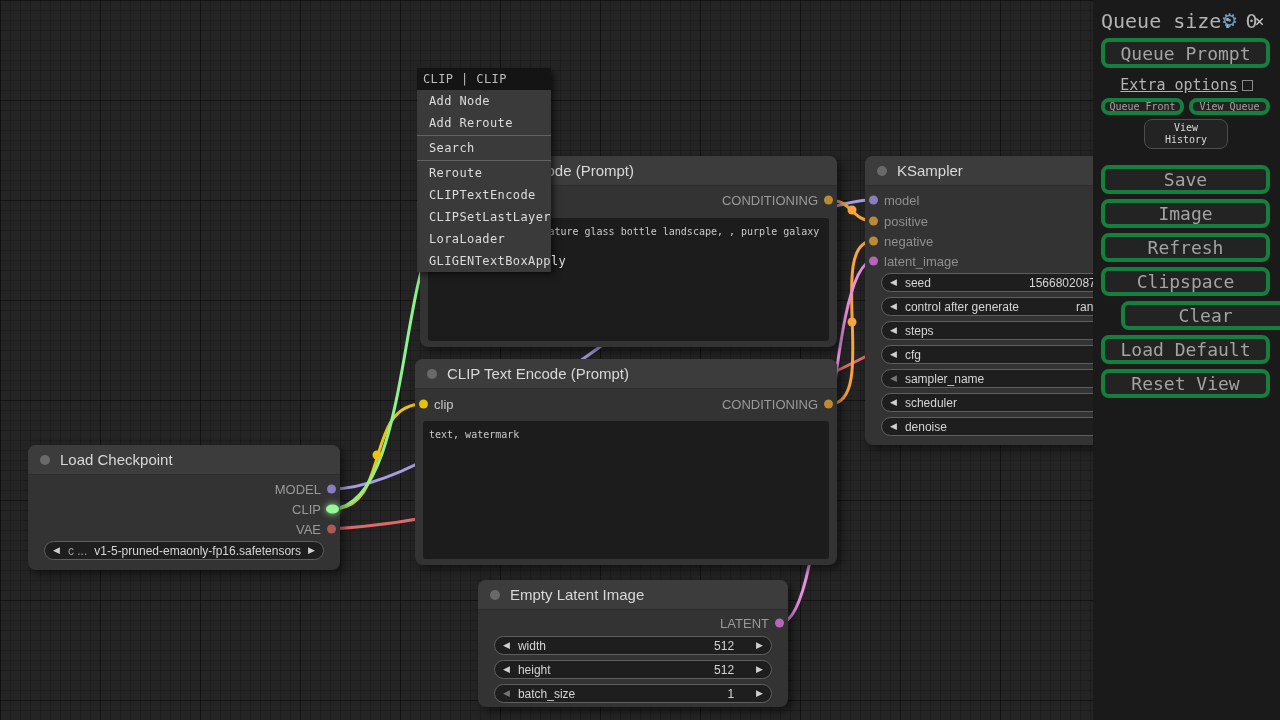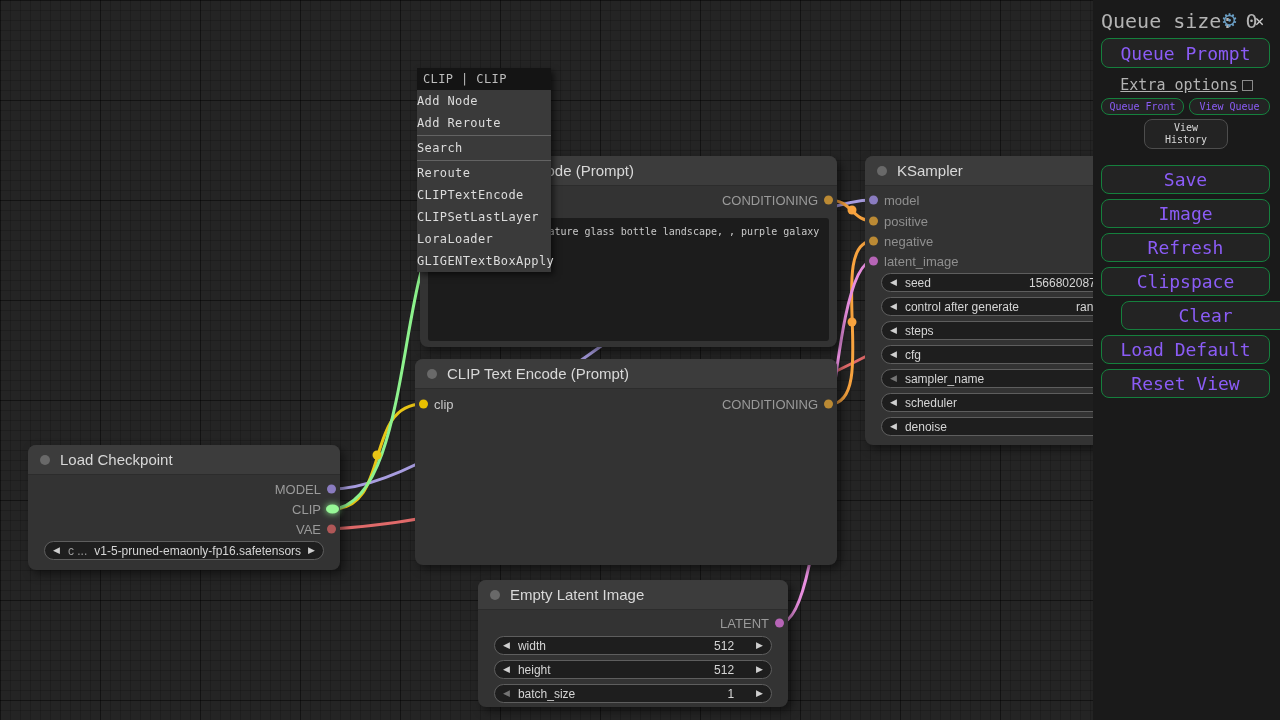--- a/index.html
+++ b/index.html
@@ -49,35 +49,35 @@
   .wvalue { margin-right:8px; white-space:nowrap; }
   .wvalue.center { flex:1 1 auto; text-align:center; margin:0 4px; }
   .wvalue.abs { position:absolute; top:50%; transform:translateY(-50%); margin:0; }
   .wvalue.gap { margin-right:22px; }
 
   
   #ctx-menu { position:absolute; left:417px; top:68px; width:134px; z-index:50;
               background:#3a3a3a; box-shadow:3px 3px 6px rgba(0,0,0,0.55);
               font-family:"DejaVu Sans Mono", monospace; font-size:12px; letter-spacing:0.4px; }
   .menu-header { height:22px; line-height:22px; padding-left:6px; background:#141414; color:#bdbdbd; }
-  .menu-item { height:22px; line-height:22px; padding-left:0; color:#dcdcdc; cursor:pointer; }
+  .menu-item { height:22px; line-height:22px; padding-left:12px; color:#dcdcdc; cursor:pointer; }
   .menu-sep { border-top:1px solid #636363; margin:1px 0; }
 
   
   #sidebar { position:absolute; left:1093px; top:0; width:187px; height:720px; z-index:100;
              background:#1a1a1a; font-family:"DejaVu Sans Mono", monospace; color:#d8d8d8; }
   .sb-queue-row { position:absolute; top:12px; left:8px; right:8px; height:18px;
                   display:flex; align-items:center; }
   .sb-queue-label { font-size:20px; color:#b3b3b3; }
   .sb-gear { position:absolute; right:34px; top:-3px; font-size:19px; color:#6a9ec4;
              font-family:"DejaVu Sans", sans-serif; cursor:pointer; }
   .sb-close { position:absolute; right:8px; top:0; font-size:15px; color:#cfcfcf; cursor:pointer; }
-  .sb-btn { position:absolute; left:8px; width:169px; background:#232323; border:1px solid #15803d;
+  .sb-btn { position:absolute; left:8px; width:169px; background:#232323; border:4px solid #15803d;
             border-radius:8px; display:flex; align-items:center; justify-content:center;
-            color:#8b5cf6; cursor:pointer; font-family:"DejaVu Sans Mono", monospace; }
+            color:#a3a3a3; cursor:pointer; font-family:"DejaVu Sans Mono", monospace; }
   .sb-btn.big { height:29px; font-size:18px; }
   .sb-extra { position:absolute; top:77px; left:0; width:187px; height:16px;
               display:flex; align-items:center; justify-content:center; gap:4px; }
   .sb-extra-label { font-size:15px; color:#b3b3b3;text-decoration:underline; }
   .sb-checkbox { width:11px; height:11px; border:1px solid #8a8a8a; background:#1a1a1a; cursor:pointer; }
   .sb-btn.small { height:17px; font-size:10px; border-radius:8px; }
   .sb-history { position:absolute; left:51px; top:119px; width:84px; height:30px;
                 background:#232323; border:1px solid #4d4d4d; border-radius:8px;
                 font-size:10px; line-height:12px; display:flex; align-items:center;
                 justify-content:center; text-align:center; padding:0 18px; cursor:pointer; }
@@ -118,20 +118,21 @@
       <div class="node-title">
         <span class="collapse-dot"></span>
         <span>CLIP Text Encode (Prompt)</span>
       </div>
       <div class="slot-row" style="top:36px; left:0; right:0;">
         <span class="slot-dot in-dot" style="background: rgb(232, 192, 0);"></span>
         <span class="in-label" style="color:#c8c8c8;">clip</span>
         <span class="slot-dot out-dot" style="background: rgb(187, 138, 52);"></span>
         <span class="out-label">CONDITIONING</span>
       </div>
+      <div class="node-text" style="top:62px; height:138px;">text, watermark</div>
     </div>
 
     <div class="node" style="left:28px; top:445px; width:312px; height:125px;">
       <div class="node-title">
         <span class="collapse-dot"></span>
         <span>Load Checkpoint</span>
       </div>
       <div class="slot-row" style="top:35px; left:0; right:0;">
         <span class="slot-dot out-dot" style="background: rgb(138, 124, 192);"></span>
         <span class="out-label">MODEL</span>

